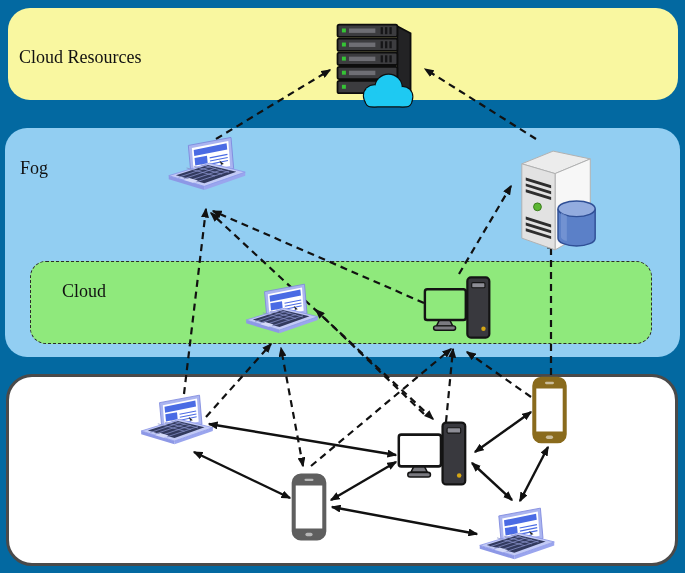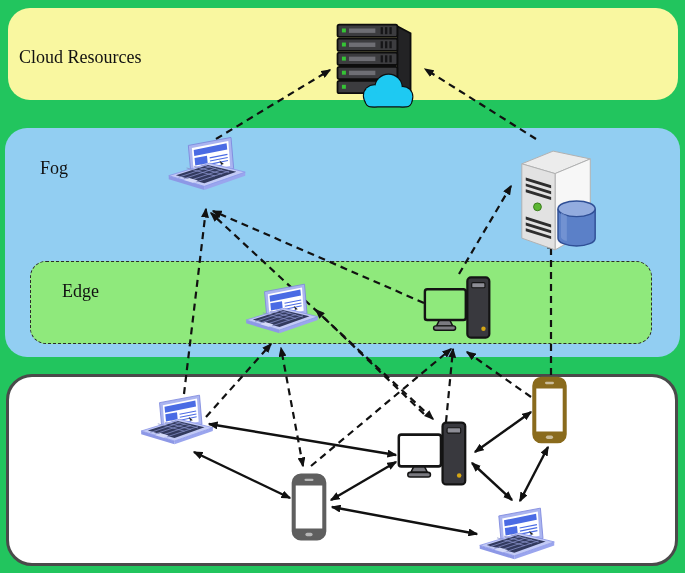--- a/index.html
+++ b/index.html
@@ -1,27 +1,27 @@
 <!DOCTYPE html>
 <html><head>
 <meta charset="utf-8">
 <style>
   html,body{margin:0;padding:0;background:#fff;}
-  #canvas{position:relative;width:685px;height:573px;background:#22c55e;
+  #canvas{position:relative;width:685px;height:573px;background:#0369a1;
           font-family:"Liberation Serif","DejaVu Serif",serif;overflow:hidden;}
   .layer-box{position:absolute;box-sizing:border-box;z-index:1;}
   #box-cloud{left:8px;top:8px;width:670px;height:92px;border-radius:22px;}
   #box-fog{left:5px;top:128px;width:675px;height:229px;border-radius:22px;}
   #box-edge{left:30px;top:261px;width:622px;height:83px;border-radius:16px;
             border:1.6px dashed #2b2b2b;}
   #box-iot{left:6px;top:374px;width:672px;height:192px;border-radius:26px;
            border:3px solid #4a4a4a;background:#fff;}
   .layer-label{position:absolute;font-size:18px;color:#111;z-index:1;white-space:nowrap;}
   #lbl-cloud{left:19px;top:47px;}
-  #lbl-fog{left:20px;top:158px;margin-left:20px;}
+  #lbl-fog{left:20px;top:158px;}
   #lbl-edge{left:62px;top:281px;}
   #lbl-iot{left:18px;top:467px;}
   #edge-layer{position:absolute;left:0;top:0;width:685px;height:573px;z-index:2;
               pointer-events:none;}
   .edge{stroke:#111;fill:none;}
   .edge.dashed{stroke-width:2.2;stroke-dasharray:7 5;}
   .edge.solid{stroke-width:2.4;}
   .node{position:absolute;z-index:3;overflow:visible;}
 </style>
 </head>
@@ -29,21 +29,21 @@
 
 <div id="canvas">
 
   <div class="layer-box" id="box-cloud" style="background: rgb(249, 247, 160);"></div>
   <div class="layer-box" id="box-fog" style="background: rgb(146, 206, 242);"></div>
   <div class="layer-box" id="box-edge" style="background: rgb(143, 233, 124);"></div>
   <div class="layer-box" id="box-iot"></div>
 
   <span class="layer-label" id="lbl-cloud">Cloud Resources</span>
   <span class="layer-label" id="lbl-fog">Fog</span>
-  <span class="layer-label" id="lbl-edge">Edge</span>
+  <span class="layer-label" id="lbl-edge">Cloud</span>
 
   <svg id="edge-layer" viewBox="0 0 685 573">
     <defs>
       <marker id="ah" orient="auto-start-reverse" markerWidth="10" markerHeight="8" refX="8.6" refY="4" markerUnits="userSpaceOnUse">
         <path d="M0,0 L10,4 L0,8 z" fill="#111"></path>
       </marker>
 
       <symbol id="sym-laptop" viewBox="0 0 90 72">
         <polygon points="24,14 72,5 75,40 27,47" fill="#aab4f0" stroke="#7d88dd" stroke-width="1"></polygon>
         <polygon points="28,17 69,9 71,37 30,44" fill="#ffffff"></polygon>

